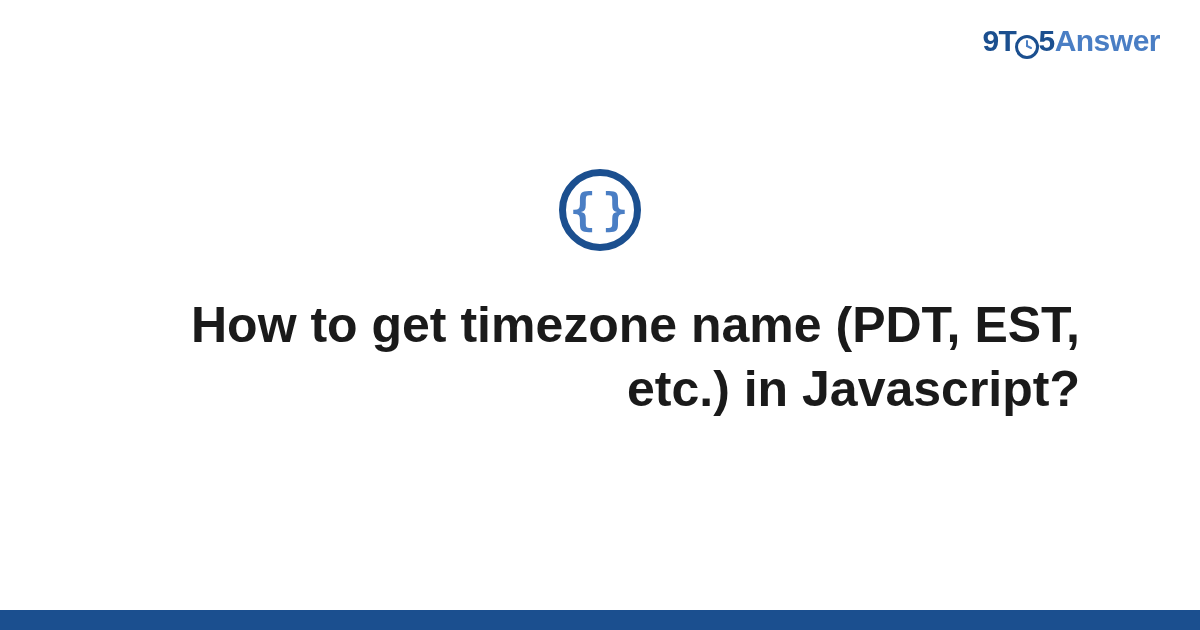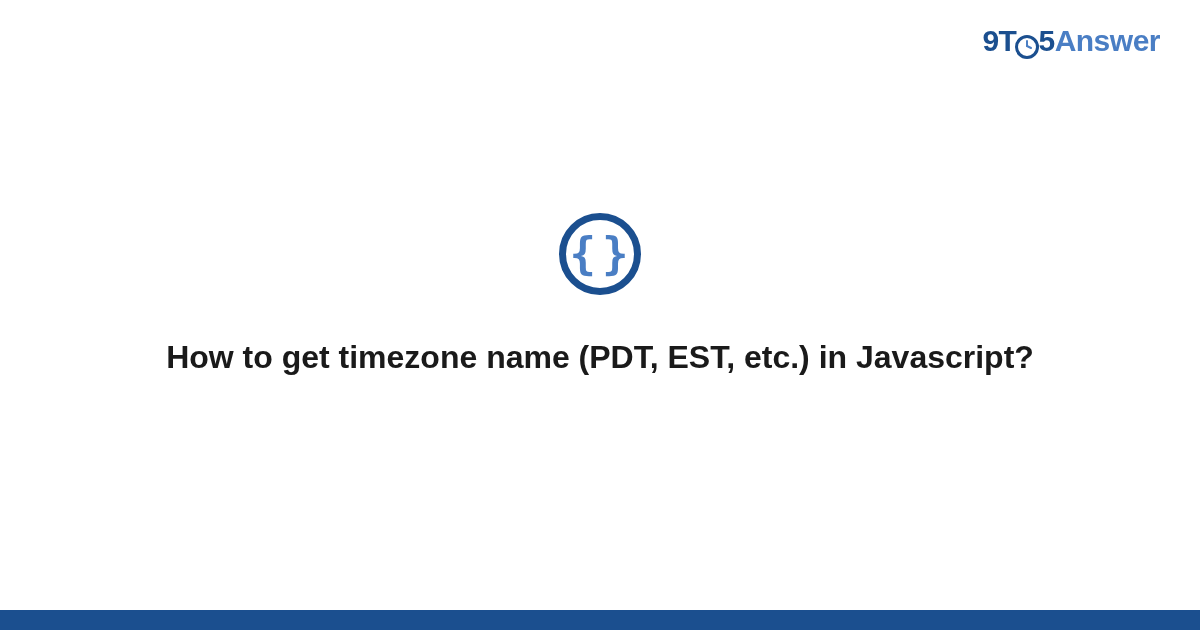--- a/index.html
+++ b/index.html
@@ -80,21 +80,21 @@
     .braces {
       font-size: 44px;
       font-weight: bold;
       color: #4a7ec4;
       letter-spacing: 6px;
       line-height: 1;
       font-family: "Lucida Console", Monaco, monospace;
       padding-left: 4px;
     }
     .title {
-      font-size: 32px;
+      font-size: 50px;
       font-weight: bold;
       color: #1a1a1a;
       text-align: right;
       line-height: 1.28;
       max-width: 960px;
     }
     .footer-bar {
       position: absolute;
       bottom: 0;
       left: 0;

